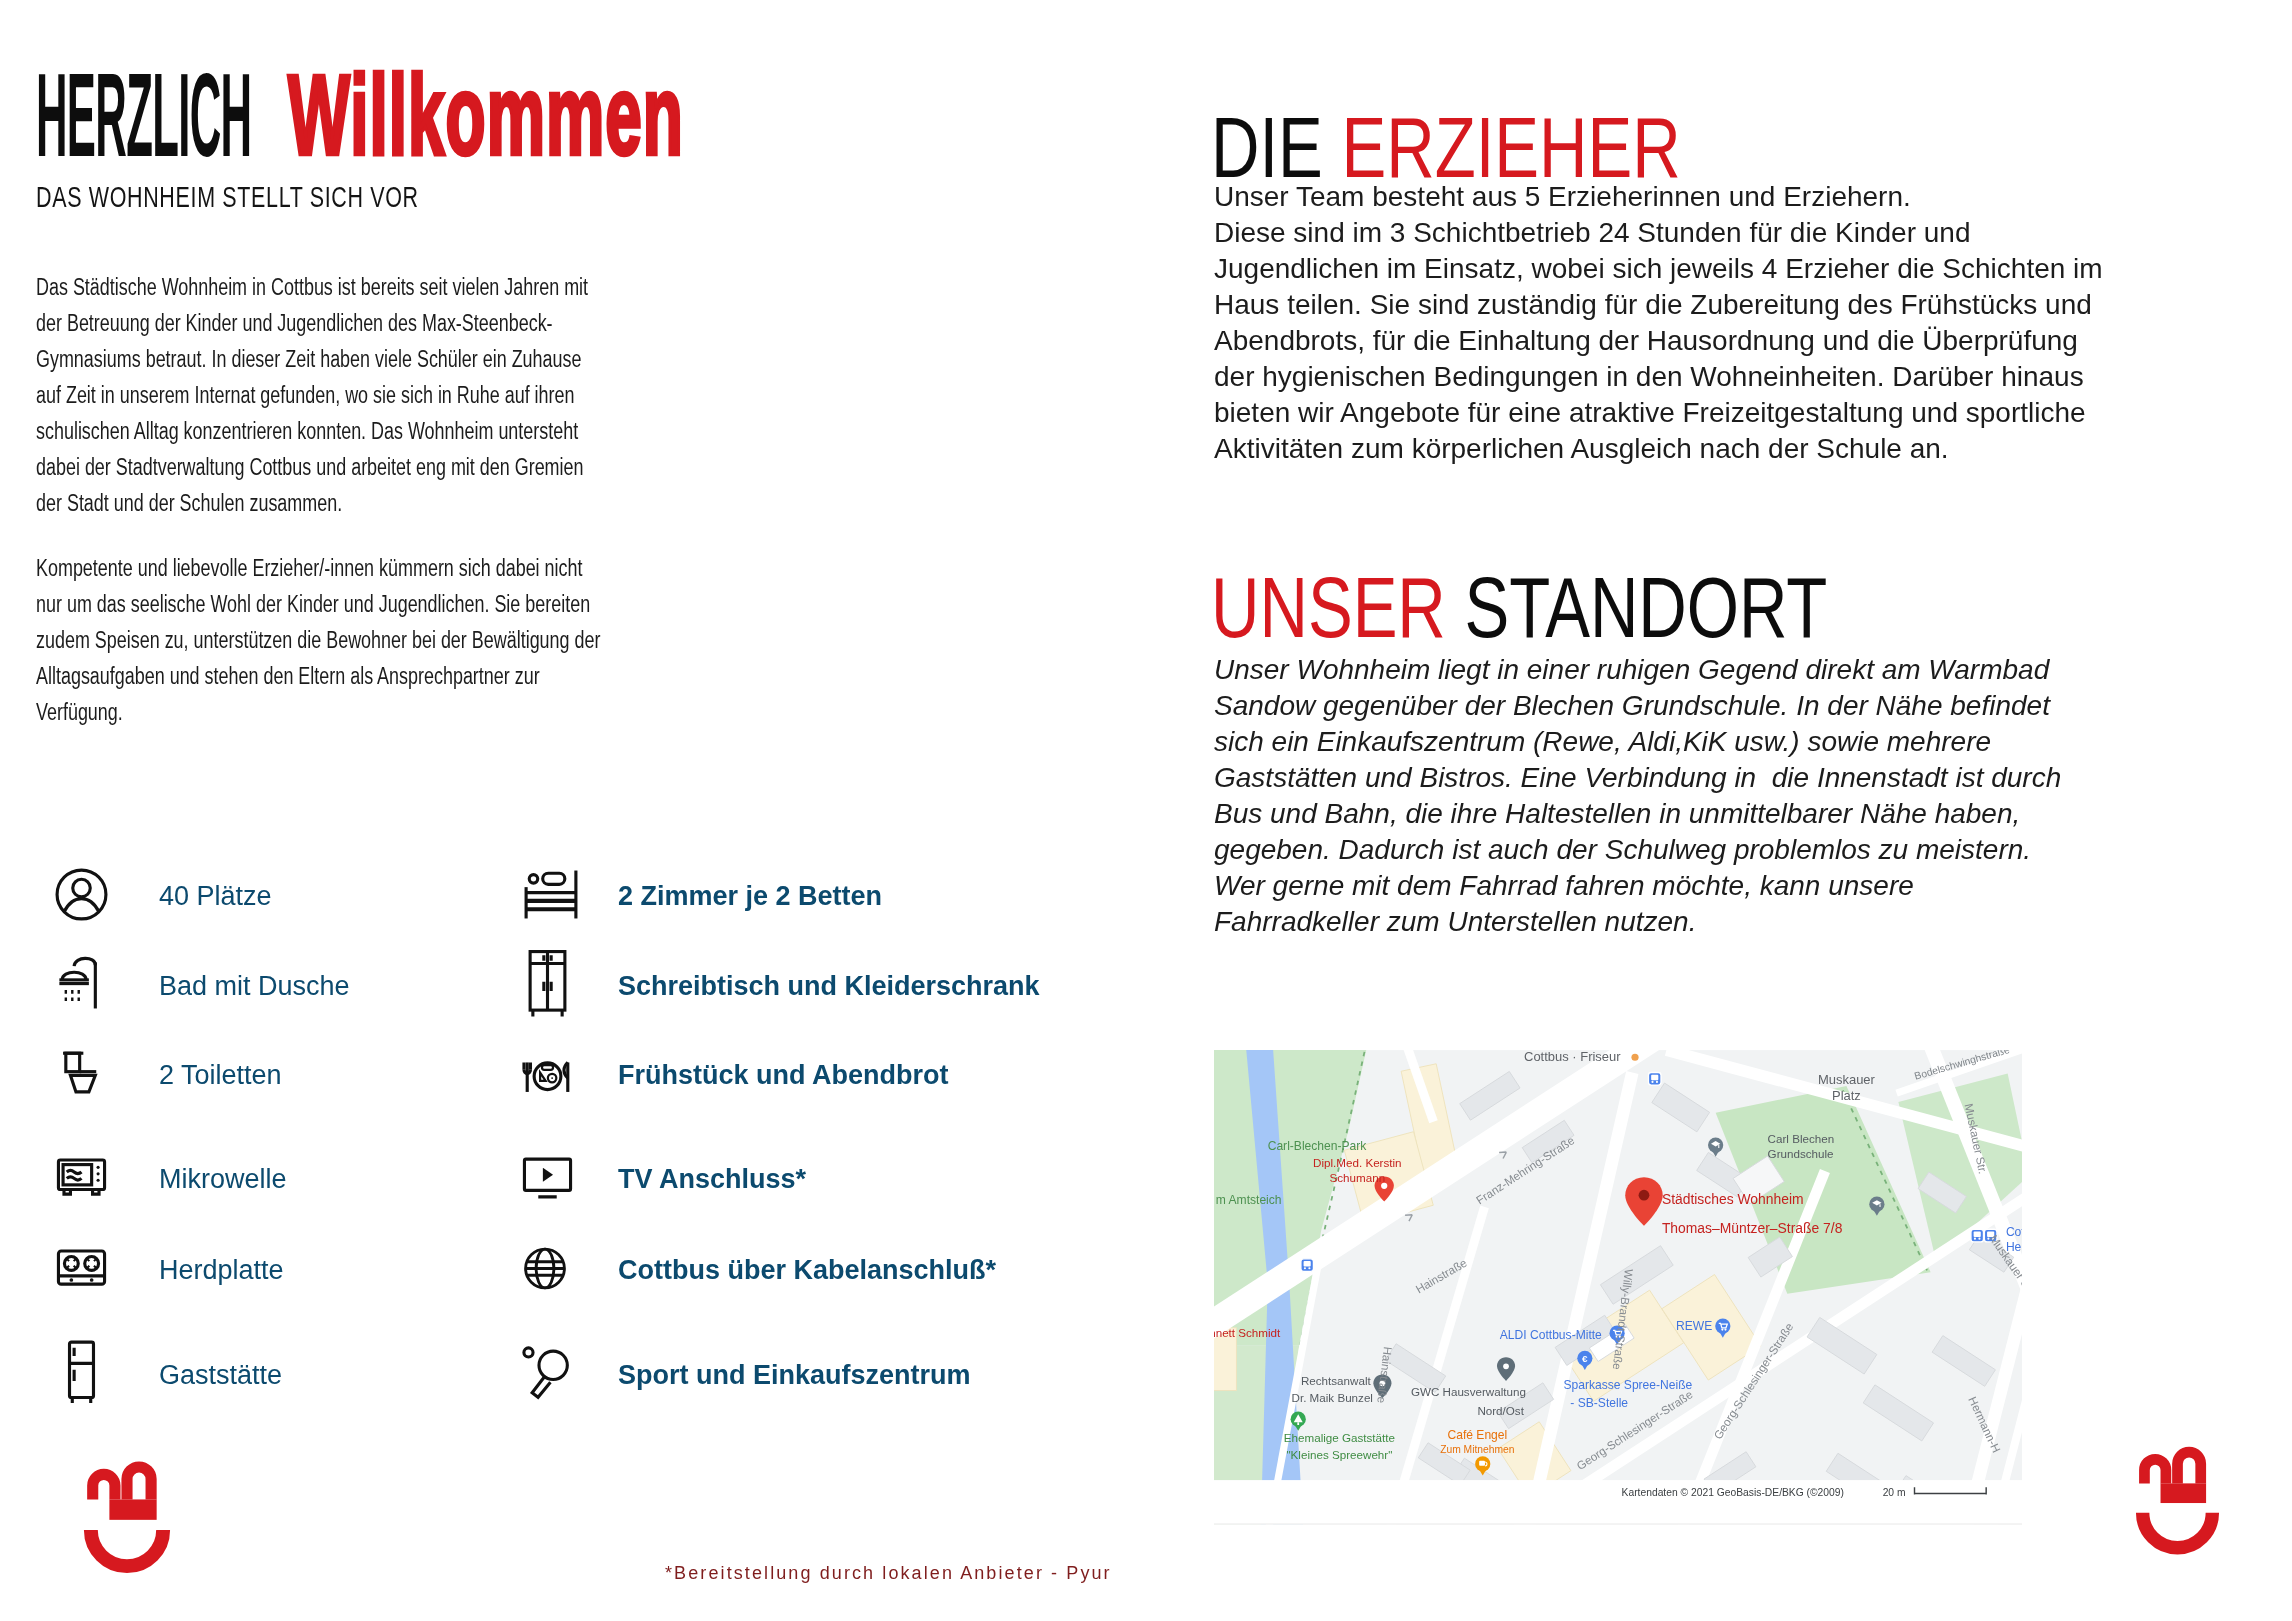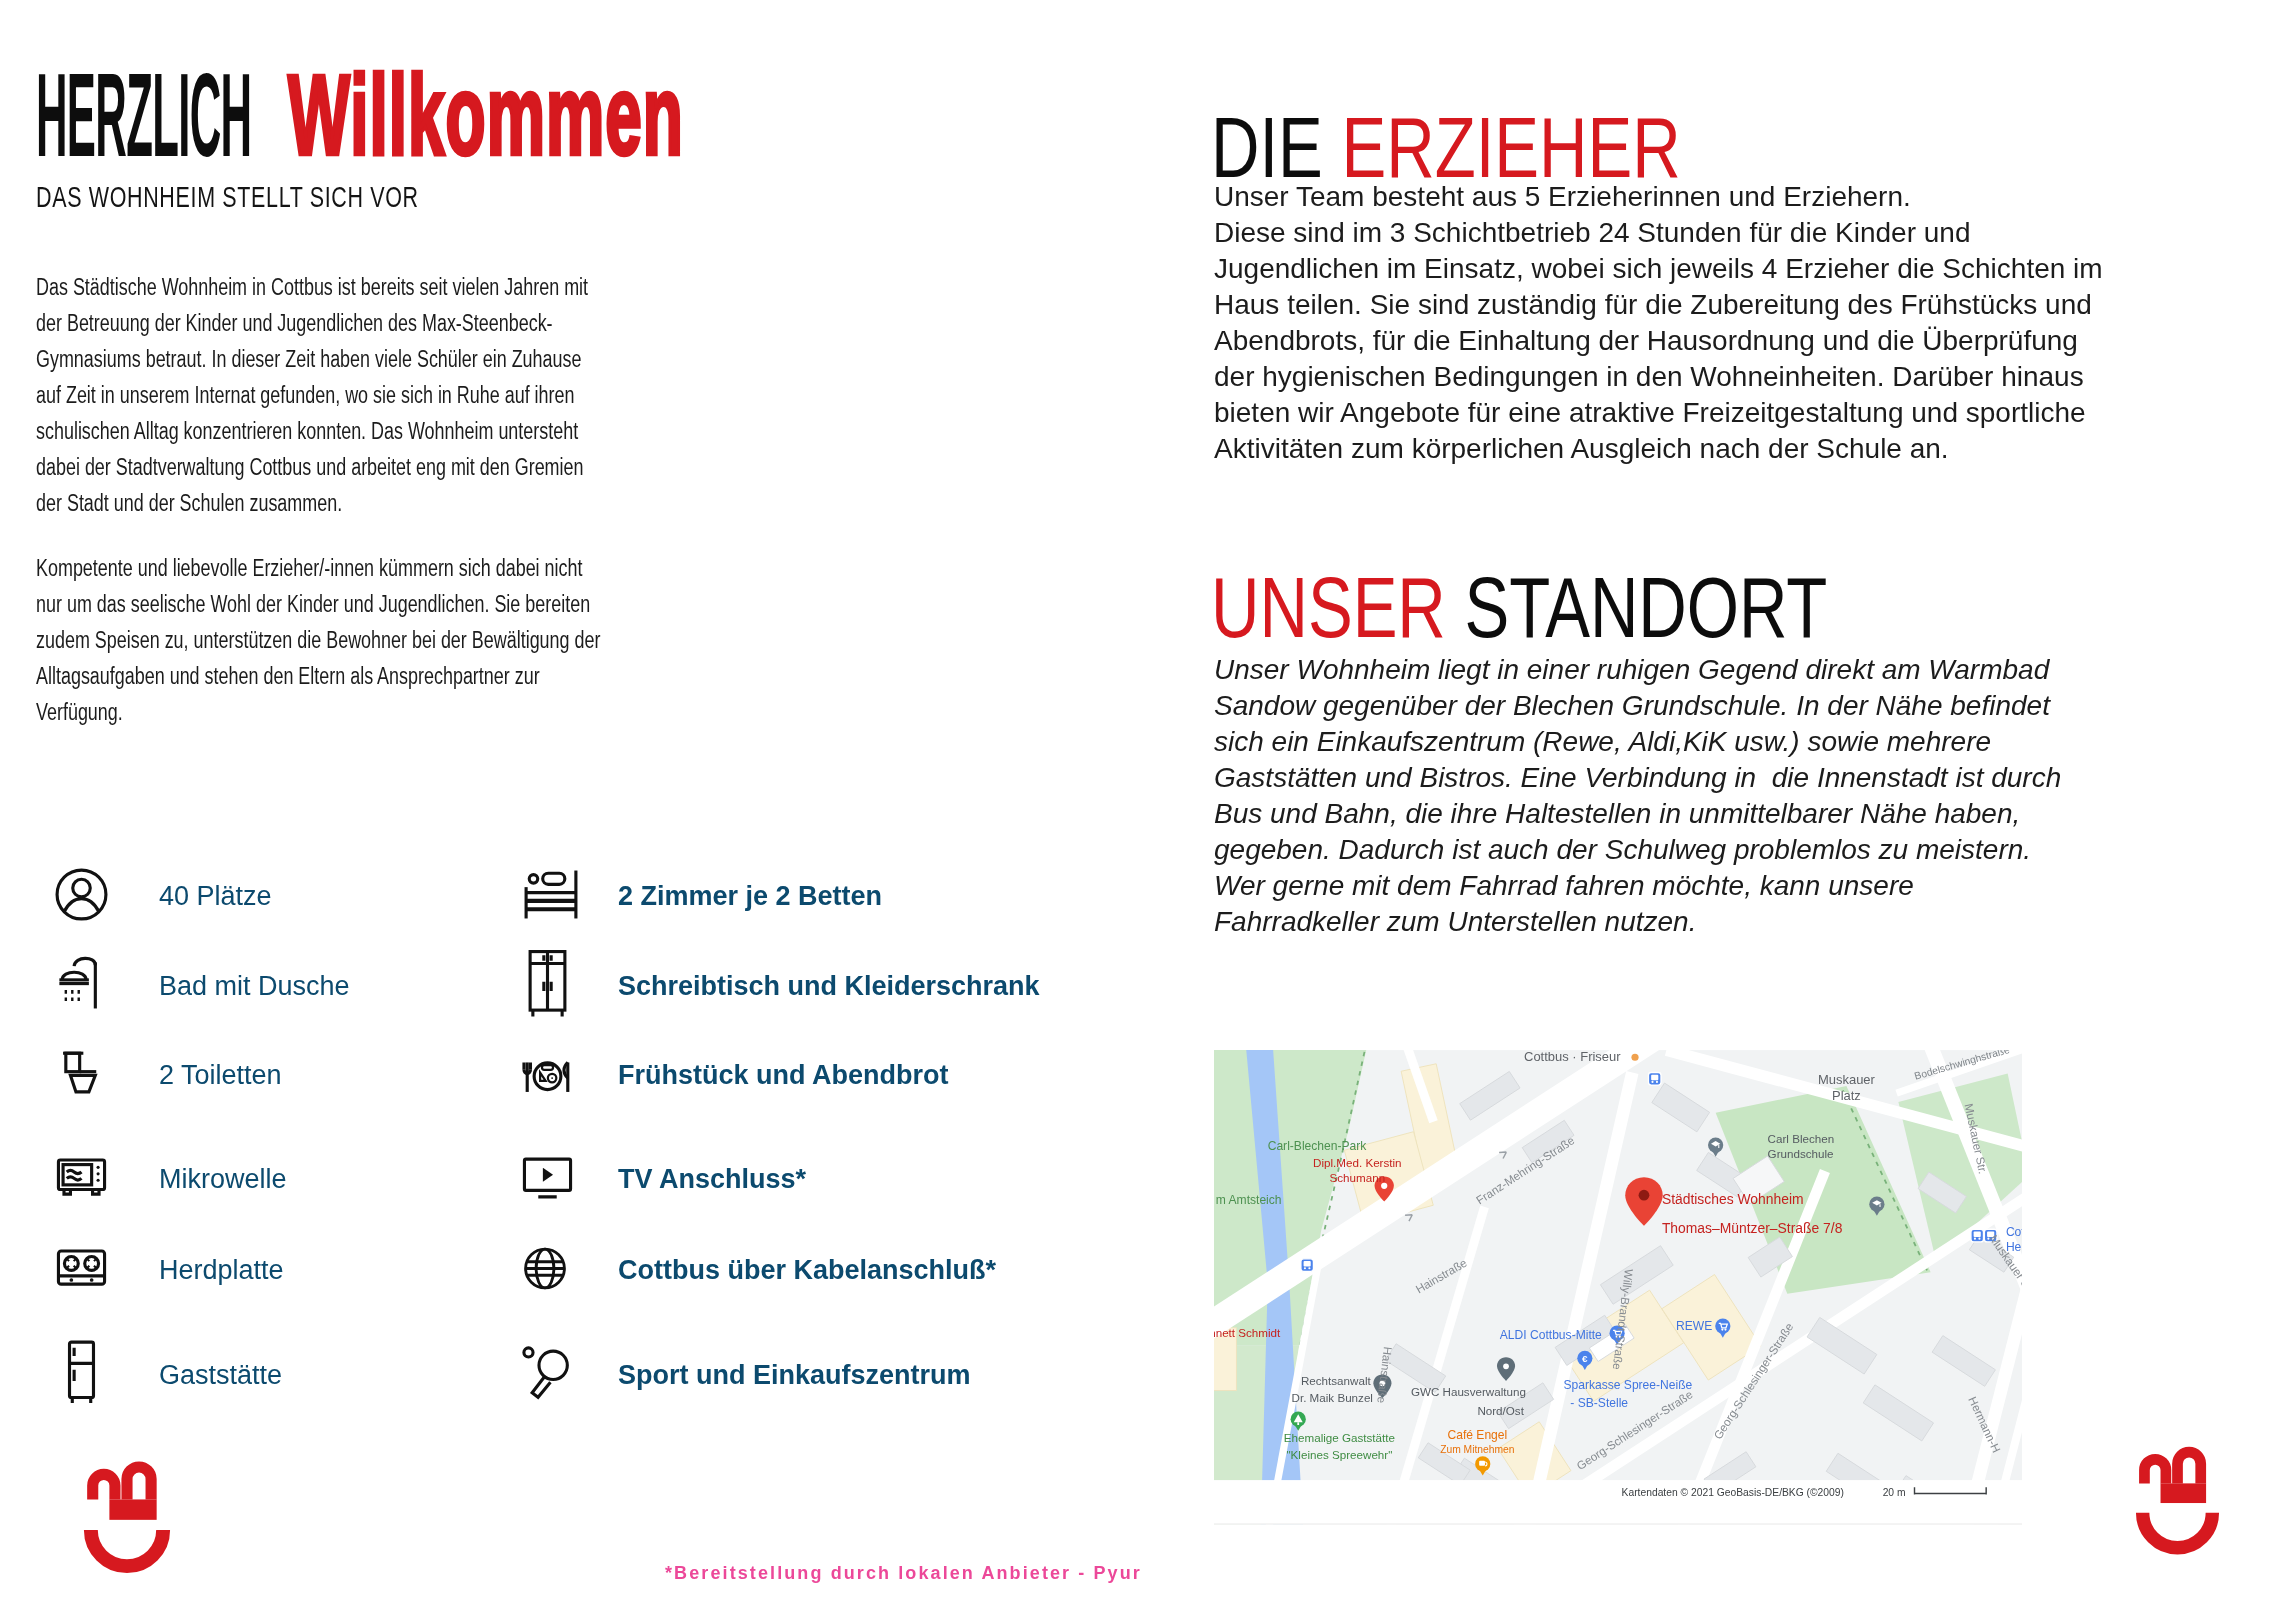--- a/index.html
+++ b/index.html
@@ -22,21 +22,21 @@
        transform:scaleX(0.78);transform-origin:0 0;width:842px;}
   .para-r{font-size:28px;line-height:36px;white-space:pre-wrap;color:#1c1c1c;width:1066px;}
   
   .feat{position:absolute;height:63px;}
   .feat .fi{position:absolute;left:0;top:50%;transform:translateY(-50%);}
   .feat .fl{position:absolute;top:50%;transform:translateY(-50%);font-size:27px;color:#0c4a6e;white-space:nowrap;}
   .colA .fl{left:107px;} .colB .fl{left:100px;font-weight:bold;}
   .lineicon{stroke:#111;fill:none;stroke-width:3.4;}
   
   .footnote{left:665px;top:1563px;width:421px;text-align:left;font-size:18px;
-       letter-spacing:2.1px;color:#ec4899;white-space:nowrap;font-weight:bold;}
+       letter-spacing:2.1px;color:#7f1d1d;white-space:nowrap;}
   
   .ms{fill:#868b90;font-size:13px;}
   .ms2{fill:#80868b;font-size:11.5px;}
   .ma{fill:#4d9150;font-size:13.5px;}
   .mpoi{fill:#555b61;font-size:13px;}
   .mplace{fill:#5f6368;font-size:14.5px;}
   .mred{fill:#c5221f;font-size:13px;}
   .mred-big{fill:#c5221f;font-size:15.5px;}
   .mblue{fill:#4175df;font-size:13.5px;font-weight:500;}
   .mgreen{fill:#3f8c43;font-size:13px;}

